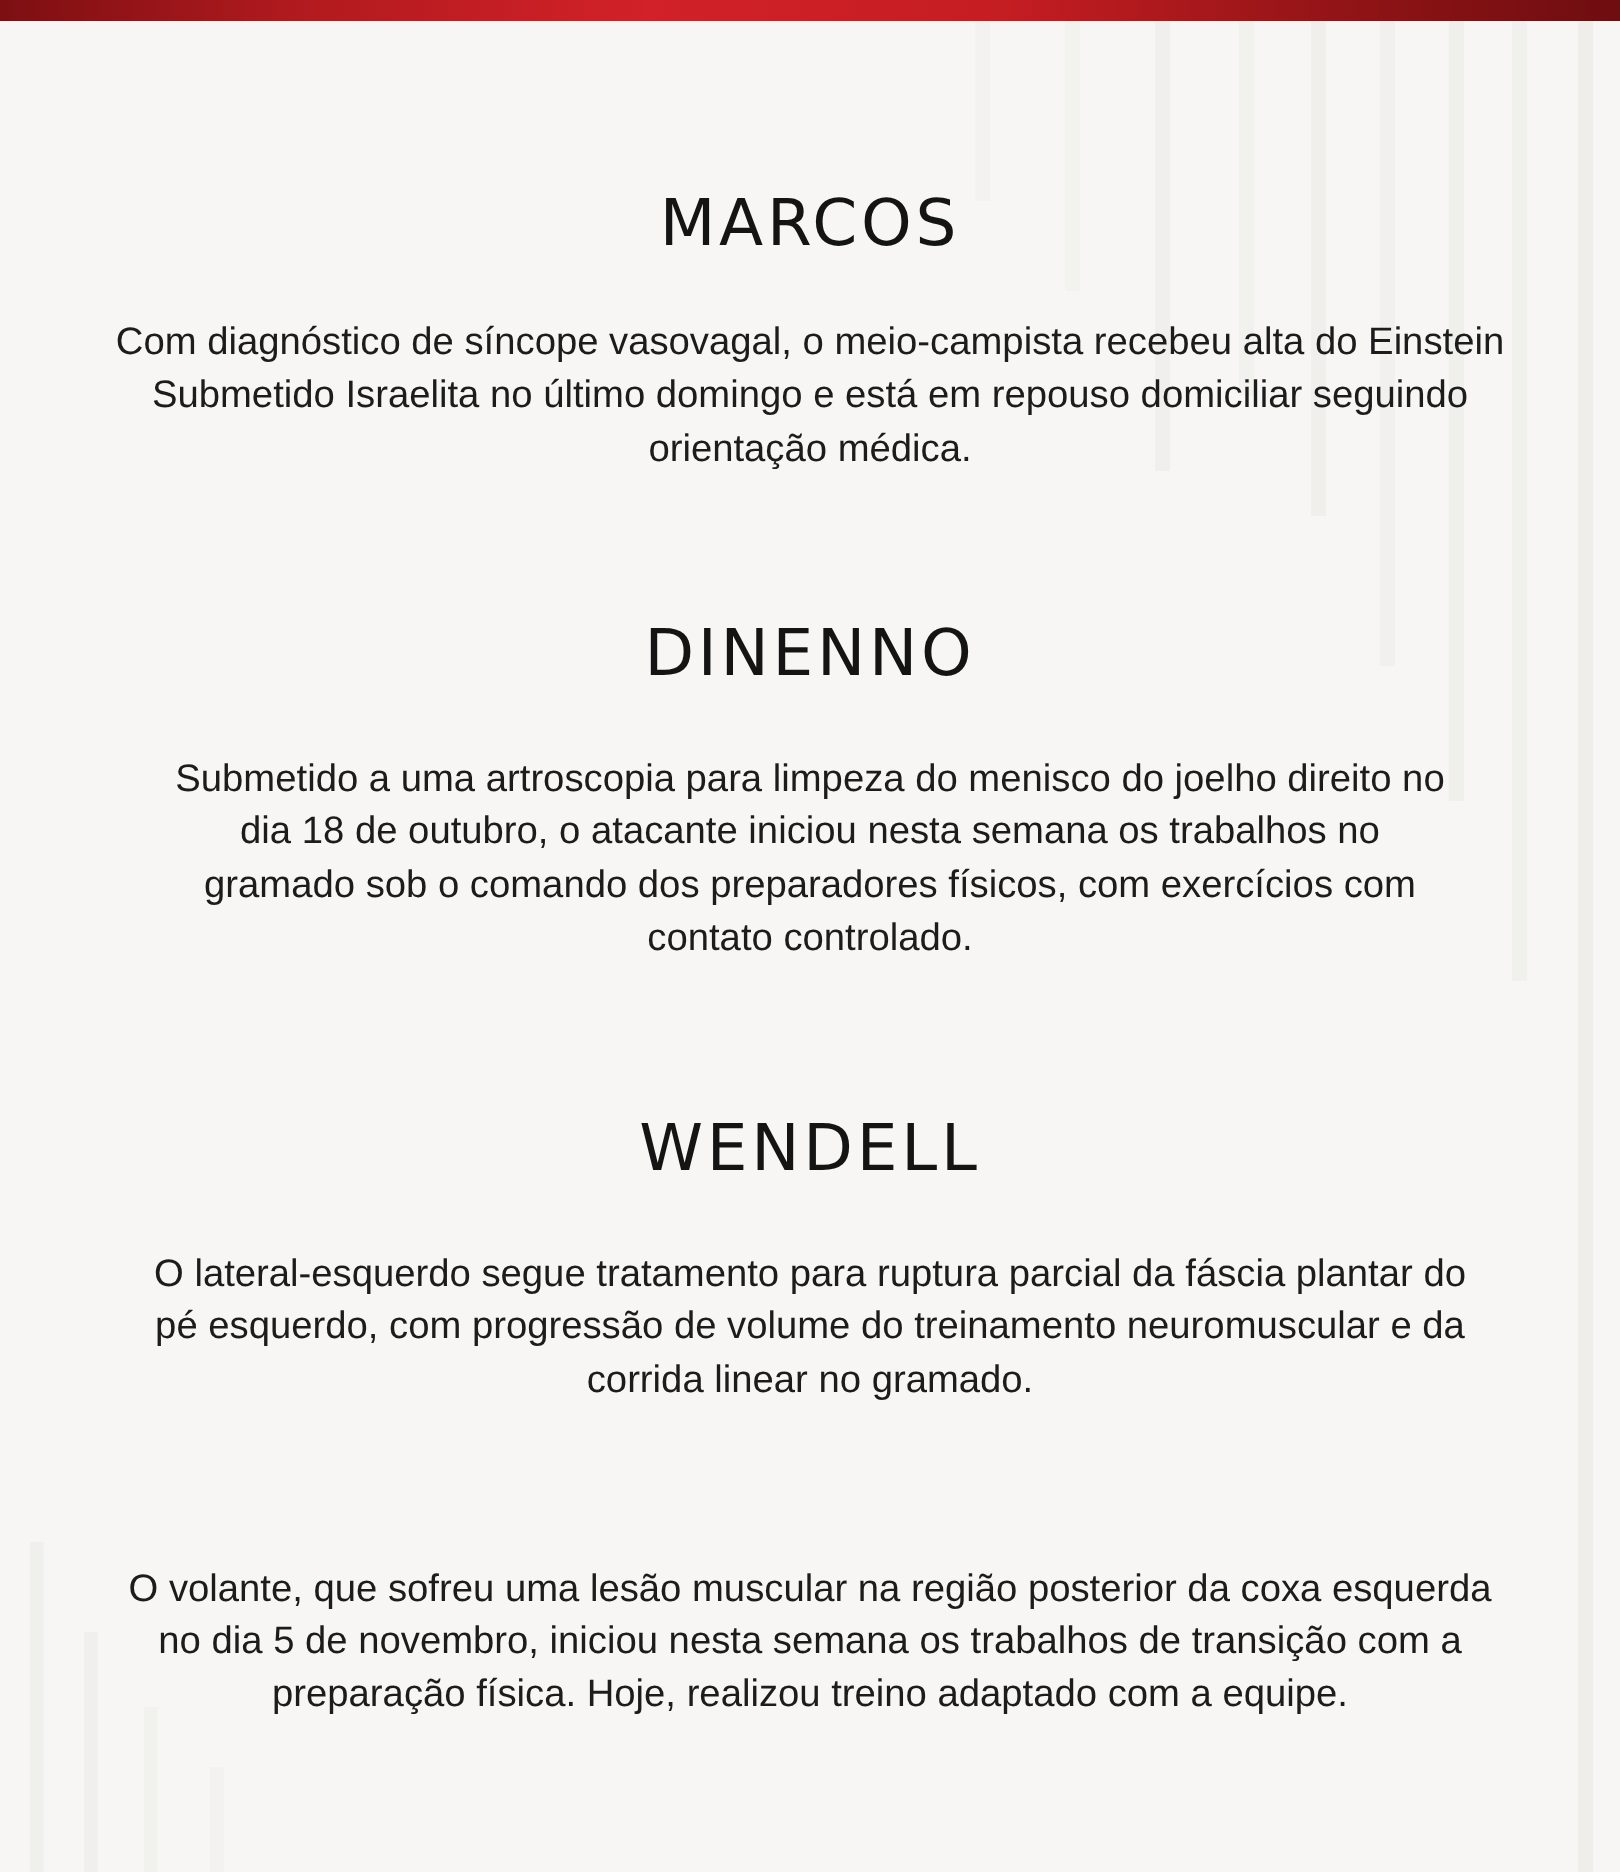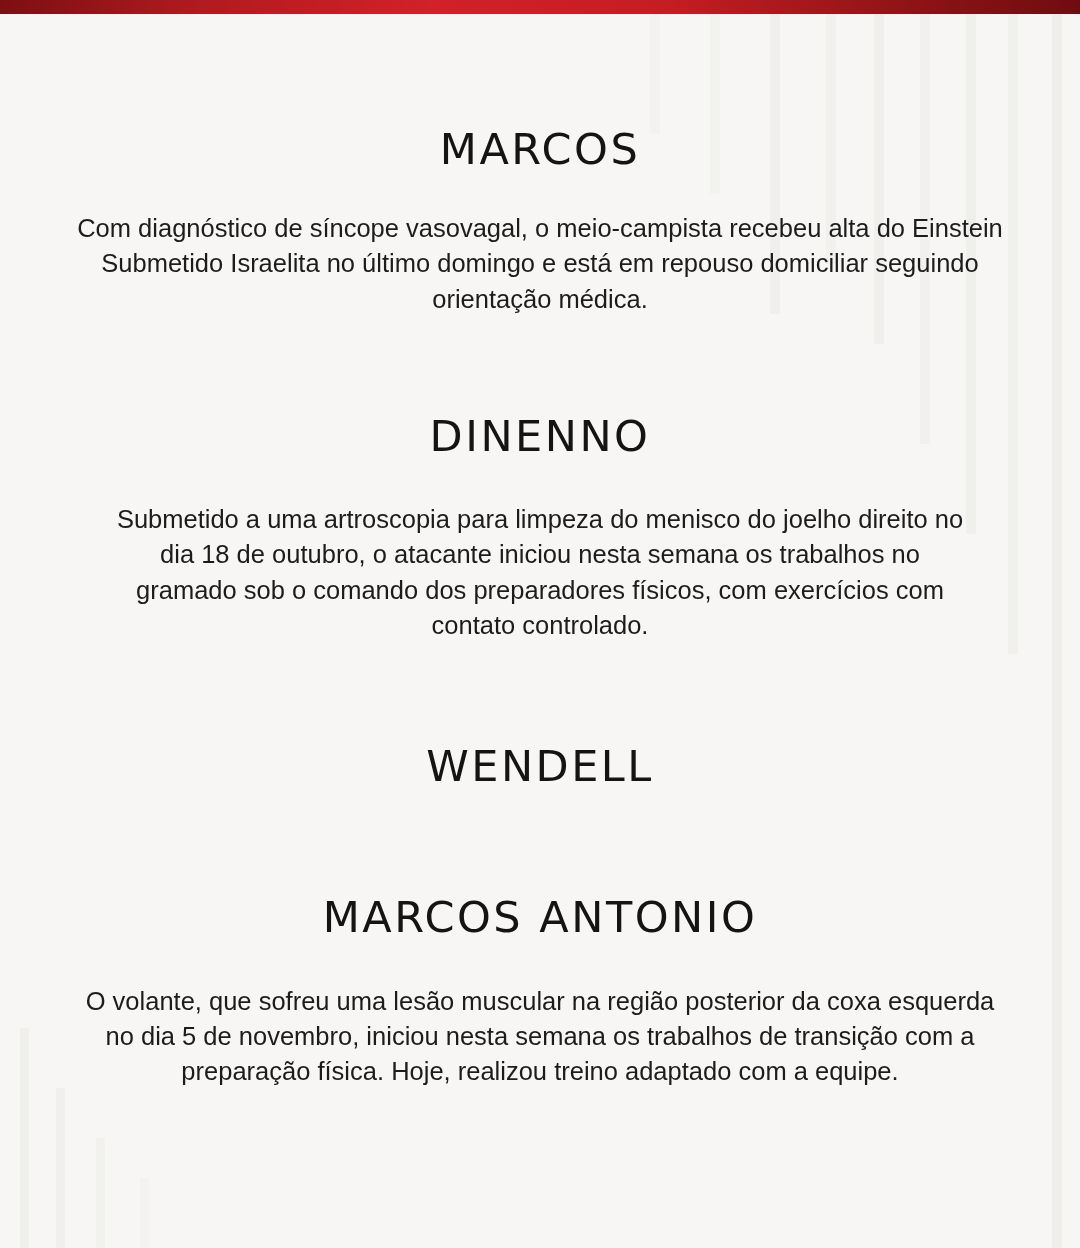--- a/index.html
+++ b/index.html
@@ -137,20 +137,20 @@
     <p class="player-text">Com diagnóstico de síncope vasovagal, o meio-campista recebeu alta do Einstein Submetido Israelita no último domingo e está em repouso domiciliar seguindo orientação médica.</p>
   </section>
 
   <section class="player-block" id="block-1">
     <h2 class="player-name">DINENNO</h2>
     <p class="player-text">Submetido a uma artroscopia para limpeza do menisco do joelho direito no dia 18 de outubro, o atacante iniciou nesta semana os trabalhos no gramado sob o comando dos preparadores físicos, com exercícios com contato controlado.</p>
   </section>
 
   <section class="player-block" id="block-2">
     <h2 class="player-name">WENDELL</h2>
+    <p class="player-text">O lateral-esquerdo segue tratamento para ruptura parcial da fáscia plantar do pé esquerdo, com progressão de volume do treinamento neuromuscular e da corrida linear no gramado.</p>
   </section>
 
   <section class="player-block" id="block-3">
-    <h2 class="player-name">MARCOS ANTONIO</h2>
     <p class="player-text">O volante, que sofreu uma lesão muscular na região posterior da coxa esquerda no dia 5 de novembro, iniciou nesta semana os trabalhos de transição com a preparação física. Hoje, realizou treino adaptado com a equipe.</p>
   </section>
 
 </div>
 
 </body></html>

